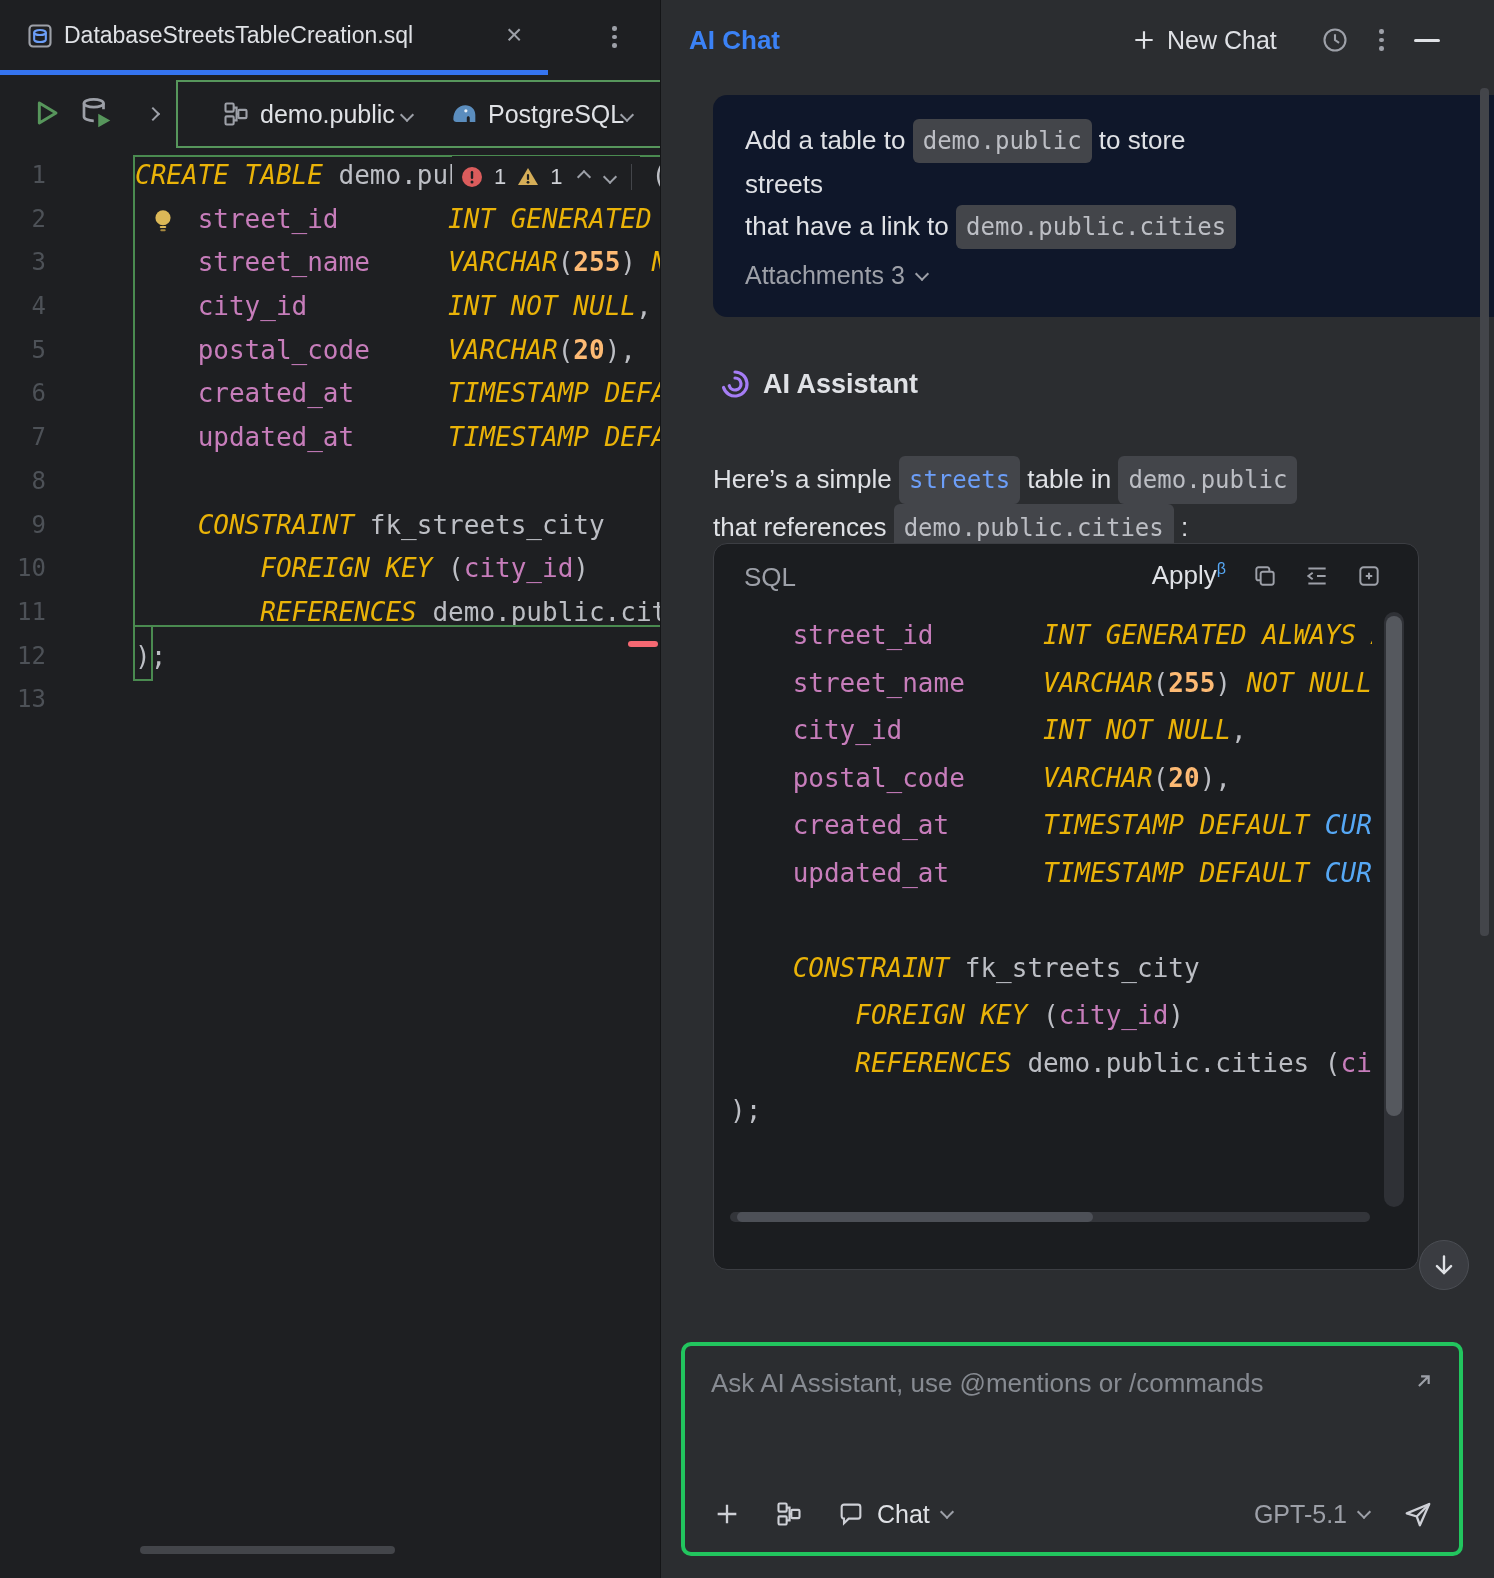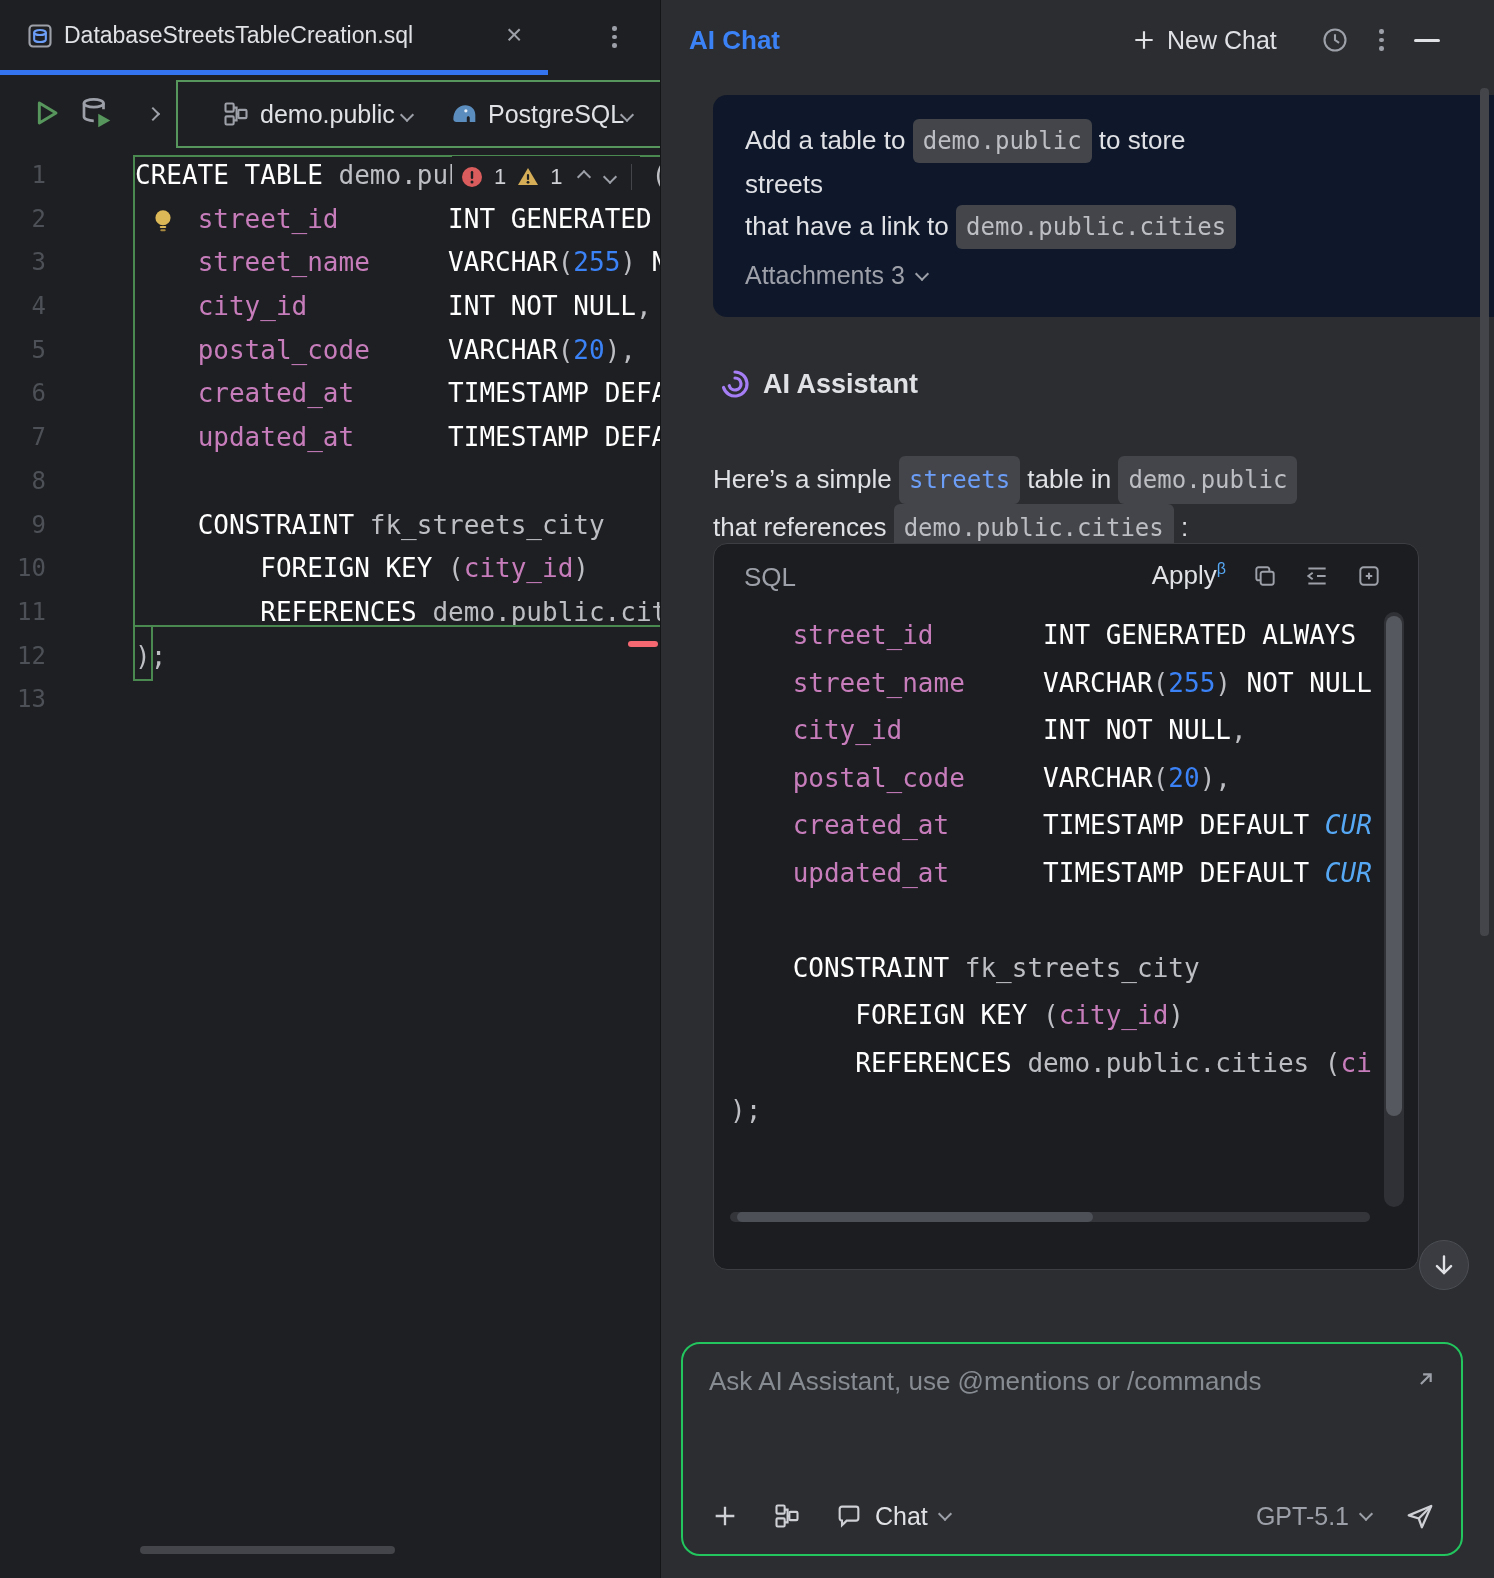--- a/index.html
+++ b/index.html
@@ -26,21 +26,21 @@
   .kebab { display:inline-flex; flex-direction:column; gap:4px; align-items:center; }
   .kebab i { width:4.5px; height:4.5px; border-radius:50%; background:currentColor; }
 
   #editor { position:absolute; left:0; top:152px; width:660px; height:1426px; overflow:hidden; }
   #gutter { position:absolute; left:0; top:2px; width:46px; }
   .gut-num { height:43.7px; line-height:43.7px; text-align:right; color:#4d5157;
              font-size:24px; font-family:"DejaVu Sans Mono",monospace; }
   #editor-code { position:absolute; left:135px; top:2px; right:0; overflow:hidden; }
   #editor-code .code-line { height:43.7px; line-height:43.7px; font-size:26px; white-space:pre;
                             font-family:"DejaVu Sans Mono",monospace; }
-  .tk-k { color:#ffffff; } .tk-i { color:#c77dbb; } .tk-n { color:#3b82f6; }
+  .tk-k { color:#eab308;font-style:italic; } .tk-i { color:#c77dbb; } .tk-n { color:#fdba74;font-weight:bold; }
   .tk-p { color:#bcbec4; } .tk-f { color:#56a8f5; font-style:italic; }
 
   #green-rect1 { position:absolute; left:133px; top:3px; width:530px; height:472px;
                  border:2px solid #4a8a50; border-right:none; pointer-events:none; }
   #green-rect2 { position:absolute; left:133px; top:475px; width:20px; height:54px;
                  border:2px solid #4a8a50; border-top:none; pointer-events:none; }
   #inspect-widget { position:absolute; left:452px; top:4px; height:42px; background:#1e1f22;
                     display:flex; align-items:center; gap:10px; padding:0 8px; }
   .count { color:#ced0d6; font-size:22px; }
   #red-mark { position:absolute; left:628px; top:489px; width:30px; height:6px;
@@ -95,21 +95,21 @@
                  background:#4d5057; border-radius:5px; }
   #collapse-row { position:absolute; left:0; top:684px; width:100%; height:43px;
                   display:flex; align-items:center; justify-content:center; gap:12px;
                   color:#9da0a8; font-size:26px; }
 
   #scroll-down { position:absolute; left:758px; top:1240px; width:50px; height:50px;
                  border-radius:50%; background:#3a3c41; border:1px solid #4b4e54;
                  display:flex; align-items:center; justify-content:center; }
 
   #input-card { position:absolute; left:20px; top:1342px; width:782px; height:214px;
-                border:2px solid #22c55e; border-radius:19px; }
+                border:4px solid #22c55e; border-radius:10px; }
   #chat-input { position:absolute; left:26px; top:22px; width:660px; height:110px;
                 background:transparent; border:none; outline:none; resize:none;
                 font-size:26px; color:#dfe1e5;
                 font-family:"Liberation Sans","DejaVu Sans",sans-serif; }
   #chat-input::placeholder { color:#878b92; }
   #expand-btn { position:absolute; right:26px; top:26px; color:#9da0a8; }
   #input-footer { position:absolute; left:28px; right:26px; bottom:18px; height:40px;
                   display:flex; align-items:center; gap:34px; color:#ced0d6; }
   #mode-select { display:flex; align-items:center; gap:12px; color:#dfe1e5; font-size:25px; }
   #footer-spacer { flex:1; }

